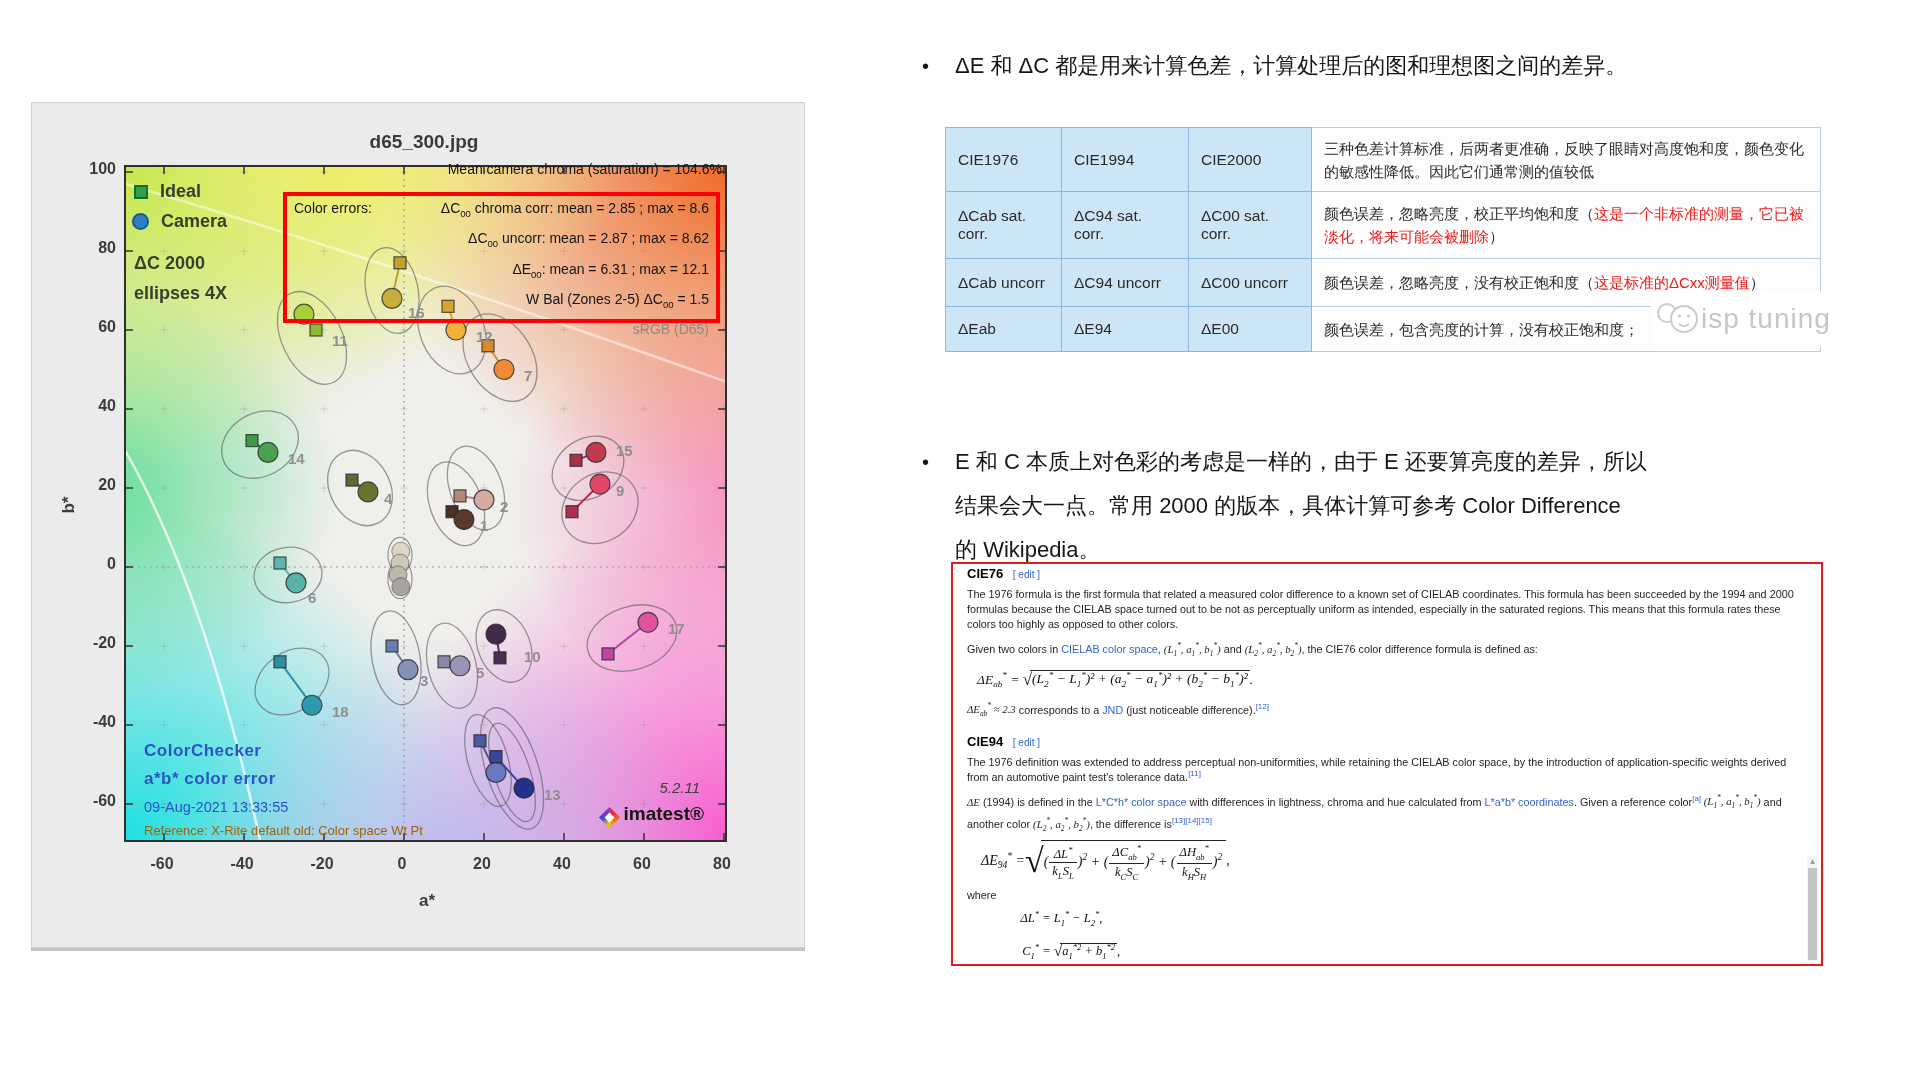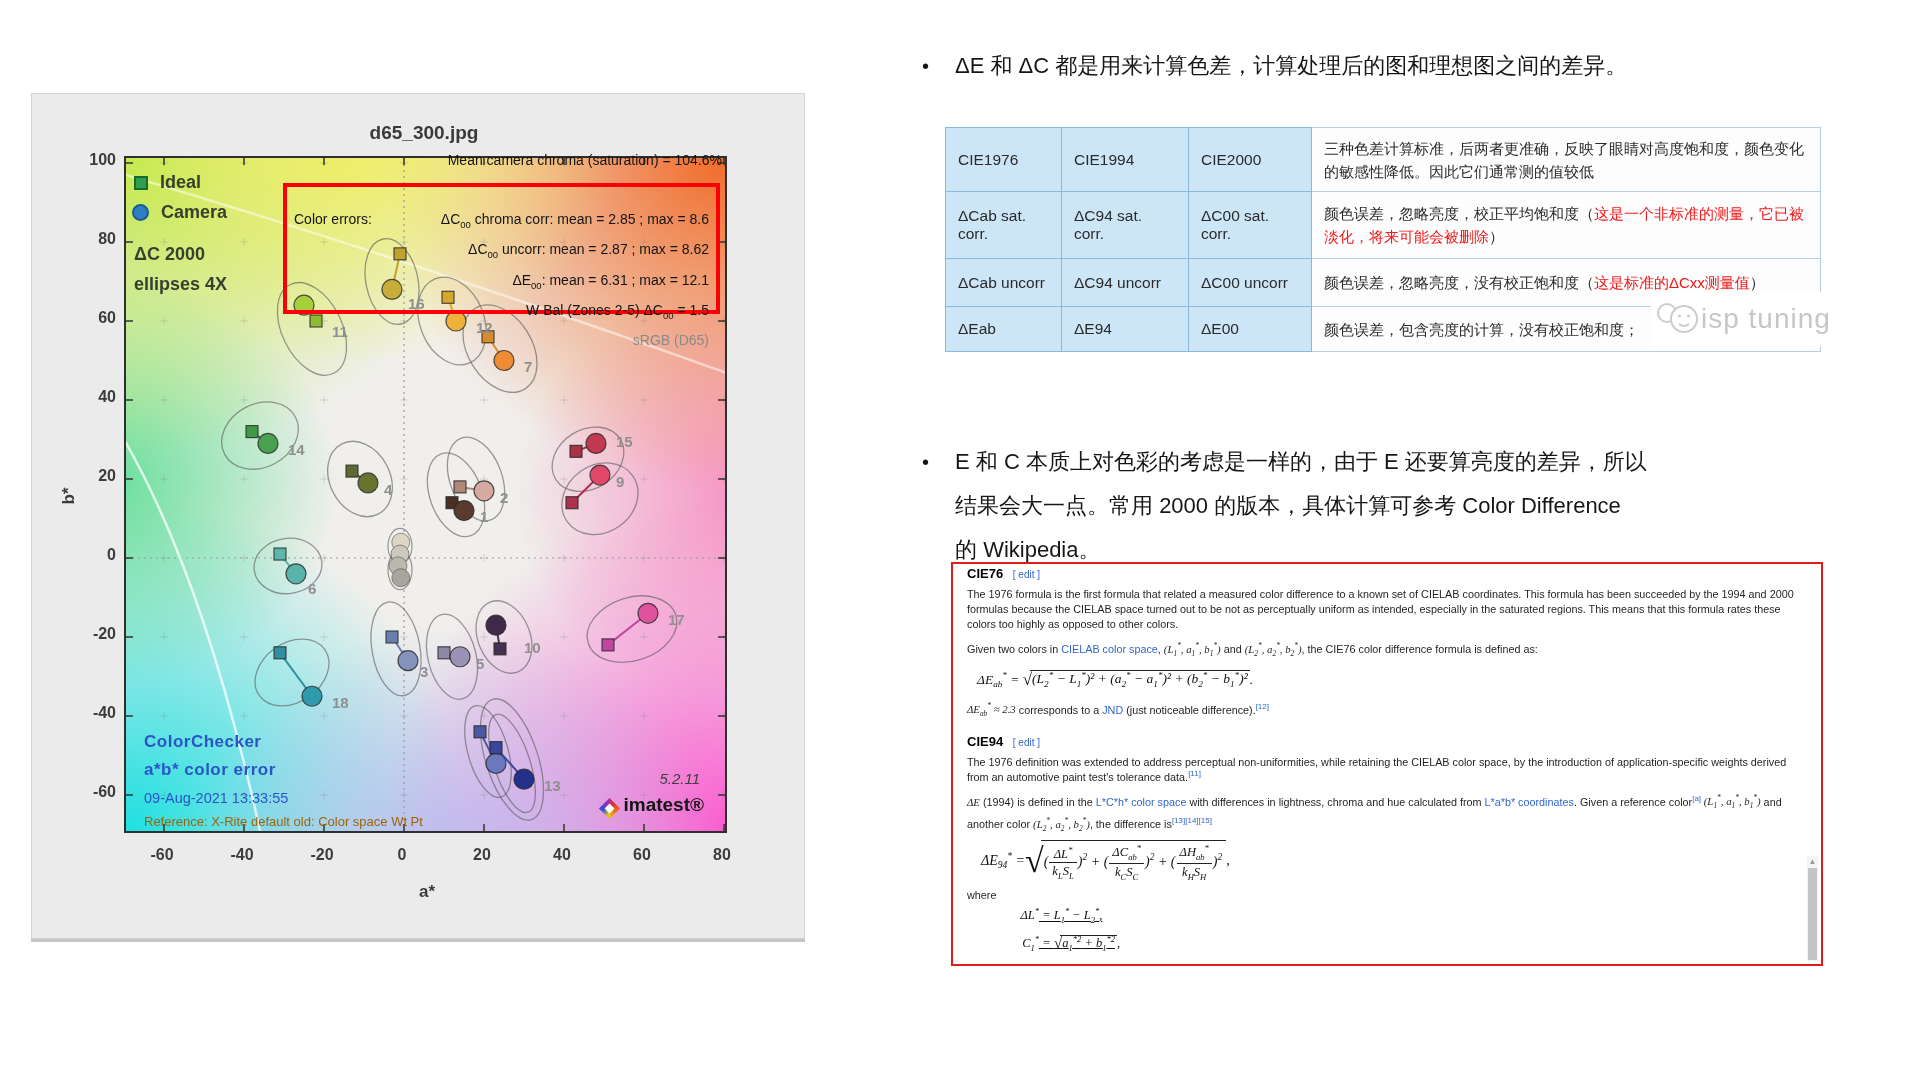--- a/index.html
+++ b/index.html
@@ -1,21 +1,21 @@
 <!DOCTYPE html>
 <html><head>
 <meta charset="utf-8">
 <style>
   * { margin:0; padding:0; box-sizing:border-box; }
   body { width:1920px; height:1080px; background:#ffffff; overflow:hidden;
          font-family:"Liberation Sans", sans-serif; position:relative; }
   .abs { position:absolute; }
 
   
-  .chart-panel { left:31px; top:93px; width:774px; height:846px; background:#ebebeb;
+  .chart-panel { left:31px; top:102px; width:774px; height:846px; background:#ebebeb;
                  border:1px solid #d2d2d2; box-shadow:0 3px 0 #c6c6c6; }
   .chart-title { left:192px; top:28px; width:400px; text-align:center; font-size:19px;
                  font-weight:bold; color:#3a3a3a; }
   .plot { left:92px; top:62px; width:603px; height:677px; border:2px solid #2f2f2f;
     background:
       radial-gradient(100% 80% at 38% -5%, rgba(243,238,90,.95) 0%, rgba(243,238,90,0) 45%),
       radial-gradient(120% 90% at 0% 0%, rgba(186,232,66,.95) 0%, rgba(186,232,66,0) 50%),
       radial-gradient(110% 95% at 100% 0%, rgba(240,100,30,.95) 0%, rgba(240,100,30,0) 52%),
       radial-gradient(90% 70% at -5% 48%, rgba(80,220,140,.9) 0%, rgba(80,220,140,0) 45%),
       radial-gradient(90% 70% at 105% 50%, rgba(248,130,190,.9) 0%, rgba(248,130,190,0) 45%),
@@ -26,21 +26,21 @@
   .plot svg { position:absolute; left:0; top:0; }
   .ytick { width:52px; text-align:right; font-size:16px; font-weight:bold; color:#3c3c3c; }
   .xtick { width:60px; text-align:center; font-size:16px; font-weight:bold; color:#3c3c3c; }
   .axis-label { font-size:17px; font-weight:bold; color:#3c3c3c; }
   .legend-row { display:flex; align-items:center; gap:12px; font-size:18px; font-weight:bold; color:#37402f; }
   .lg-sq { width:14px; height:14px; background:#2e9e4f; border:2px solid #1a6a30; }
   .lg-ci { width:17px; height:17px; border-radius:50%; background:#2d7fc1; border:2px solid #1c5a92; }
   .legend-txt { font-size:18px; font-weight:bold; color:#37402f; }
   .mean-chroma { right:82px; top:58px; font-size:14px; color:#141414; }
   .redbox { left:251px; top:89px; width:437px; height:131px; border:4px solid #fb0006;
-            padding:20px 7px; display:flex; flex-direction:column; }
+            padding:0 7px; display:flex; flex-direction:column; }
   .rb-line { line-height:24.5px; font-size:14px; color:#141414; text-align:right; white-space:nowrap; }
   .rb-first { display:flex; justify-content:space-between; }
   .rb-gray { color:#8a8a8a; }
   .info-l1 { left:112px; top:638px; font-size:17px; font-weight:bold; color:#2b55c4; letter-spacing:.5px; }
   .info-l2 { left:112px; top:666px; font-size:17px; font-weight:bold; color:#2b55c4; letter-spacing:.5px; }
   .info-l3 { left:112px; top:696px; font-size:14.5px; color:#2b55c4; }
   .info-l4 { left:112px; top:720px; font-size:13px; color:#a16207; }
   .version { right:104px; top:676px; font-size:15px; font-style:italic; color:#3f3f3f; }
   .brand { right:100px; top:700px; display:flex; align-items:flex-end; gap:6px; }
   .brand-txt { font-size:19px; font-weight:bold; color:#161616; }
@@ -84,21 +84,21 @@
   .ovl { border-top:1.3px solid #222; padding:0 2px; }
   sub { font-size:.68em; } sup { font-size:.68em; }
   .f94 { margin:4px 0 0 14px; font-size:14px; display:flex; align-items:center; }
   .bigrt { font-size:34px; font-style:normal; font-weight:100; margin-right:-3px; }
   .bigovl { display:inline-block; border-top:1.4px solid #222; padding:3px 4px 0 3px; }
   .frac { display:inline-block; vertical-align:middle; text-align:center; font-size:.9em; line-height:1.12; margin:0 1px; }
   .frac .fn { display:block; border-bottom:1px solid #222; padding:0 3px 1px; }
   .frac .fd { display:block; padding:1px 3px 0; }
   .wwhere { font-size:10.8px; margin:7px 0 1px; }
   .wdefs { margin-left:26px; font-size:12.5px; }
-  .wdef { line-height:19px; white-space:nowrap;text-decoration:underline; }
+  .wdef { line-height:24px; white-space:nowrap; }
   .wdef .lhs { display:inline-block; min-width:46px; text-align:right; }
   .wscroll { position:absolute; right:3px; top:292px; bottom:3px; width:11px; background:#f4f4f4; }
   .wthumb { position:absolute; left:1px; top:12px; bottom:1px; width:9px; background:#c4c4c4; }
   .warr { position:absolute; top:0; left:0; width:11px; text-align:center; font-size:8px; color:#9a9a9a; line-height:11px; }
 </style>
 </head>
 <body>
 
 <div class="abs chart-panel">
   <div class="abs chart-title">d65_300.jpg</div>

